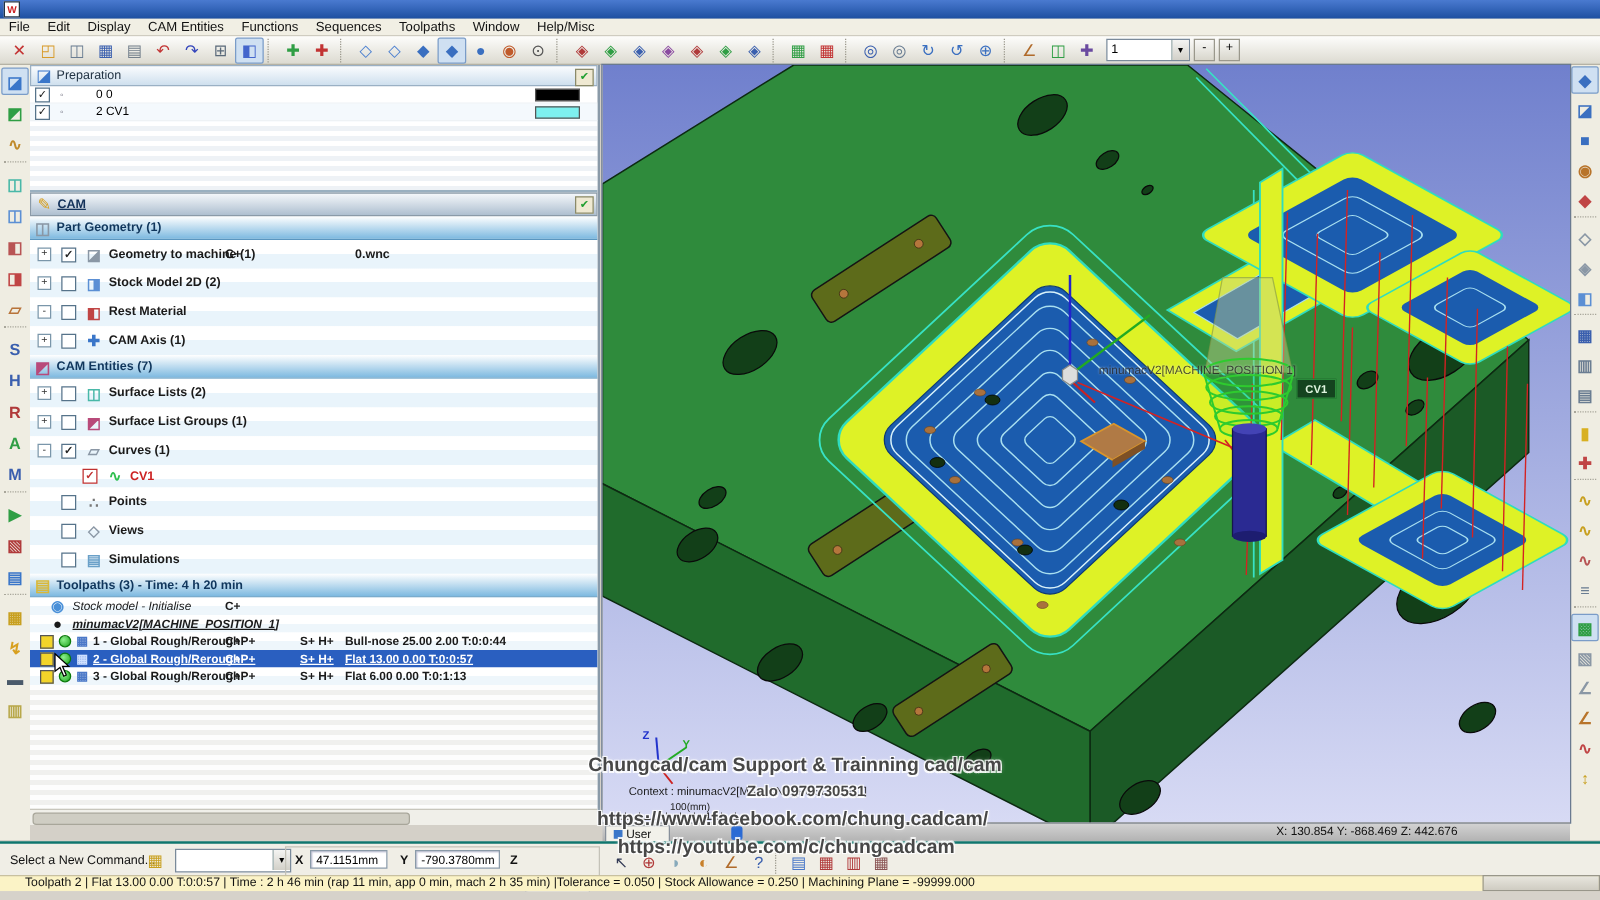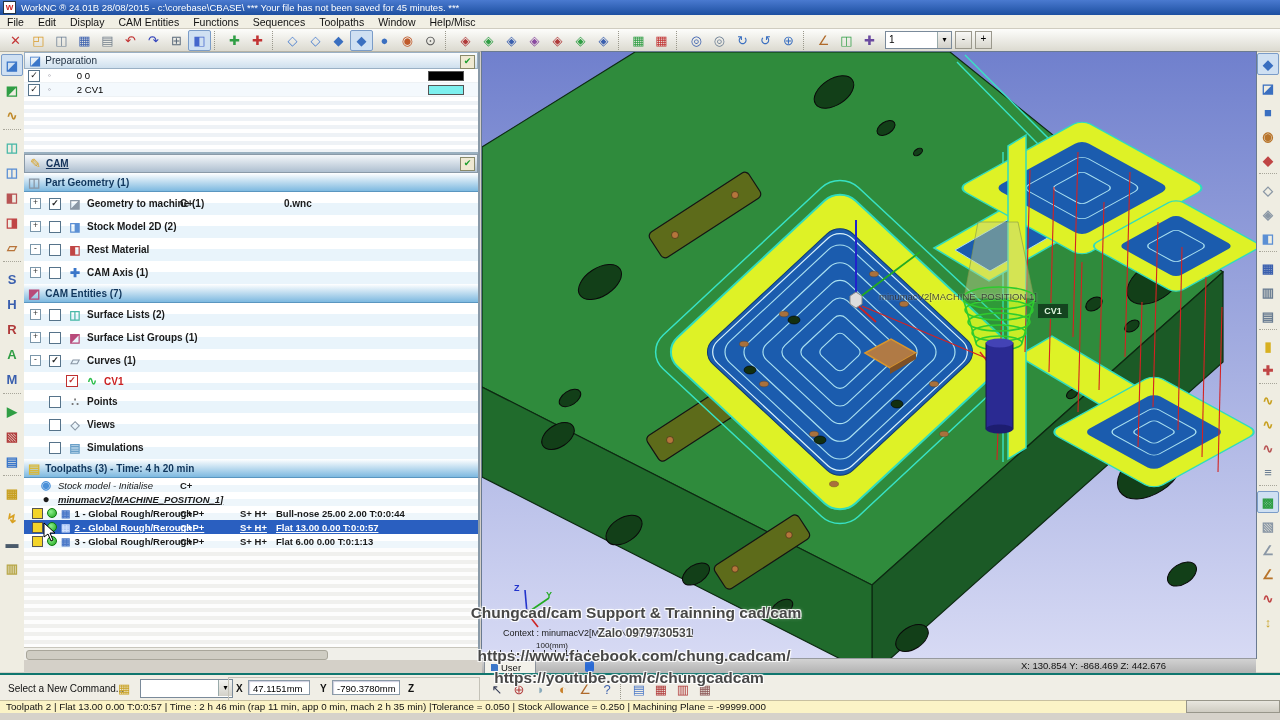--- a/index.html
+++ b/index.html
@@ -115,32 +115,31 @@
   #cmdcombo{position:absolute;left:136px;top:4px;width:88px;height:17px;}
   .fldlab{position:absolute;top:8px;font-weight:bold;color:#111;}
   .fld{position:absolute;top:5px;height:15px;background:#fff;border:1px solid #8a9aa8;
        box-shadow:inset 1px 1px 1px #ccd;font-size:9.5px;line-height:15px;padding-left:4px;box-sizing:border-box;}
   #xyzbox{position:absolute;left:228px;top:2px;width:250px;height:22px;border:1px solid #c4c2b8;}
   .bbi{width:20px;height:20px;display:flex;align-items:center;justify-content:center;font-size:13px;flex:0 0 auto;
        border:1px solid transparent;}
   .bbi.sep{width:5px;border:none;border-left:1px dotted #9a988c;margin:0 2px;}
   #cmdicons{position:absolute;left:486px;top:3px;display:flex;align-items:center;}
   #statusbar{left:0;top:700px;width:1280px;height:13px;background:#fbf3c6;border-top:1px solid #c8c0a0;
-             font-size:9.8px;line-height:12px;padding-left:6px;color:#111;box-sizing:border-box;white-space:nowrap;}
+             font-size:9.8px;line-height:12px;padding-left:20px;color:#111;box-sizing:border-box;white-space:nowrap;}
   #statusbtn{left:1186px;top:700px;width:94px;height:13px;background:linear-gradient(#e8e6de,#cfccc2);
              border:1px solid #98968a;box-sizing:border-box;}
   #bottomstrip{left:0;top:713px;width:1280px;height:7px;background:#d6d2ca;}
   #cursor{left:43px;top:522px;z-index:100;}
 </style>
 </head>
 <body>
 
 <div id="titlebar" class="abs">
   <span id="winlogo">W</span>
-  <span>WorkNC ® 24.01B    28/08/2015 - c:\corebase\CBASE\ *** Your file has not been saved for 45 minutes. ***</span>
 </div>
 
 <div id="menubar" class="abs">
 
 <span>File</span>
     <span>Edit</span>
     <span>Display</span>
     <span>CAM Entities</span>
     <span>Functions</span>
     <span>Sequences</span>

